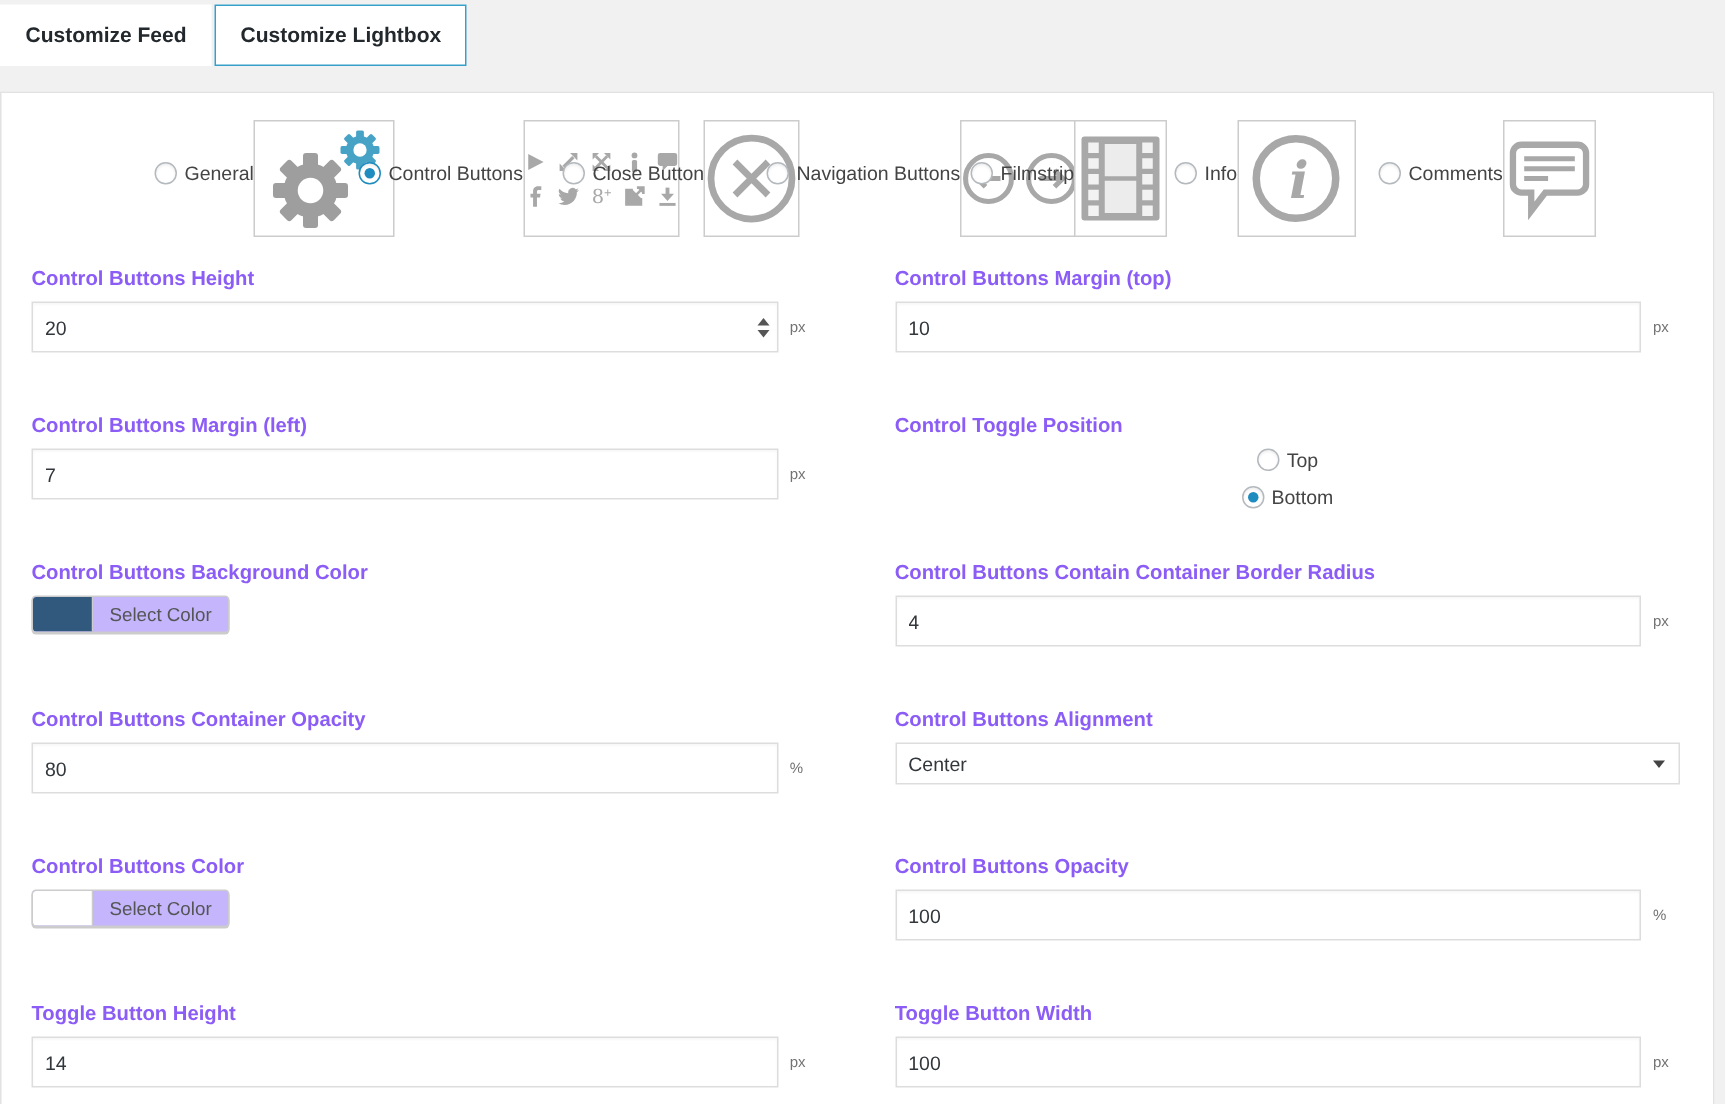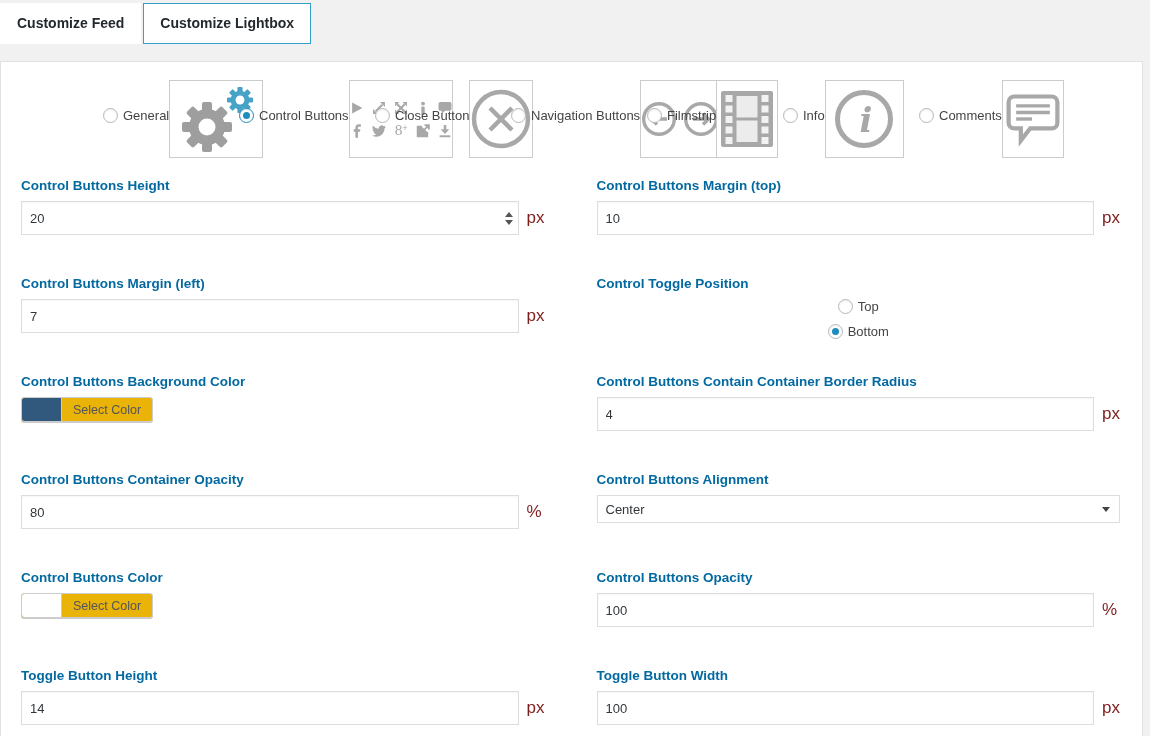--- a/index.html
+++ b/index.html
@@ -33,45 +33,45 @@
     display:flex; align-items:center; justify-content:center; cursor:pointer; }
 
   
   .mini-grid { display:grid; grid-template-columns:repeat(5,14px); gap:9px 8px; }
   .mini-grid svg { width:14px; height:14px; display:block; fill:#a8a8a8; }
 
   
   .form { display:grid; grid-template-columns:1fr 1fr; column-gap:52px;
     padding:20px 22px 0 20px; }
   .field { margin-bottom:41px; }
-  .field-label { font-size:13.5px; font-weight:bold; color:#0369a1; margin-bottom:8px; }
+  .field-label { font-size:13.5px; font-weight:bold; color:#8b5cf6; margin-bottom:8px; }
   .field-row { display:flex; align-items:center; gap:8px; }
   .input-wrap { position:relative; flex:1; }
   .text-input { width:100%; height:34px; border:1px solid #ddd; background:#fff;
     font-size:13px; color:#32373c; padding:0 8px;
     font-family:"Liberation Sans", sans-serif; box-shadow:inset 0 1px 2px rgba(0,0,0,.04); }
-  .unit { font-size:17px; color:#7f1d1d; width:18px; flex:none; }
+  .unit { font-size:10px; color:#737373; width:18px; flex:none; }
   
   .spinner { position:absolute; right:6px; top:0; height:100%; display:flex;
     flex-direction:column; justify-content:center; gap:3px; cursor:pointer; }
   .spinner i { display:block; width:0; height:0;
     border-left:4px solid transparent; border-right:4px solid transparent; }
   .spinner .up   { border-bottom:5px solid #555; }
   .spinner .down { border-top:5px solid #555; }
   
   .select-wrap { position:relative; flex:1; }
   .select { width:100%; height:28px; border:1px solid #ddd; background:#fff;
     font-size:13px; color:#32373c; display:flex; align-items:center;
     padding:0 8px; cursor:pointer; }
   .select-caret { position:absolute; right:10px; top:12px; width:0; height:0;
     border-left:4px solid transparent; border-right:4px solid transparent;
     border-top:5px solid #444; pointer-events:none; }
   
   .color-btn { display:inline-flex; align-items:stretch; height:25px;
-    border:1px solid #ccc; border-radius:3px; background:#eab308;
+    border:1px solid #ccc; border-radius:3px; background:#c4b5fd;
     box-shadow:0 1px 0 #ccc; cursor:pointer; overflow:hidden; }
   .swatch { width:40px; flex:none; border-right:1px solid #ccc;
     border-radius:2px 0 0 2px; }
   .color-btn-label { font-size:12.5px; color:#555; display:flex; align-items:center;
     padding:0 11px; }
   
   .inline-radios { display:flex; align-items:center; gap:10px; height:27px;flex-direction:column; }
 </style>
 </head>
 <body>

